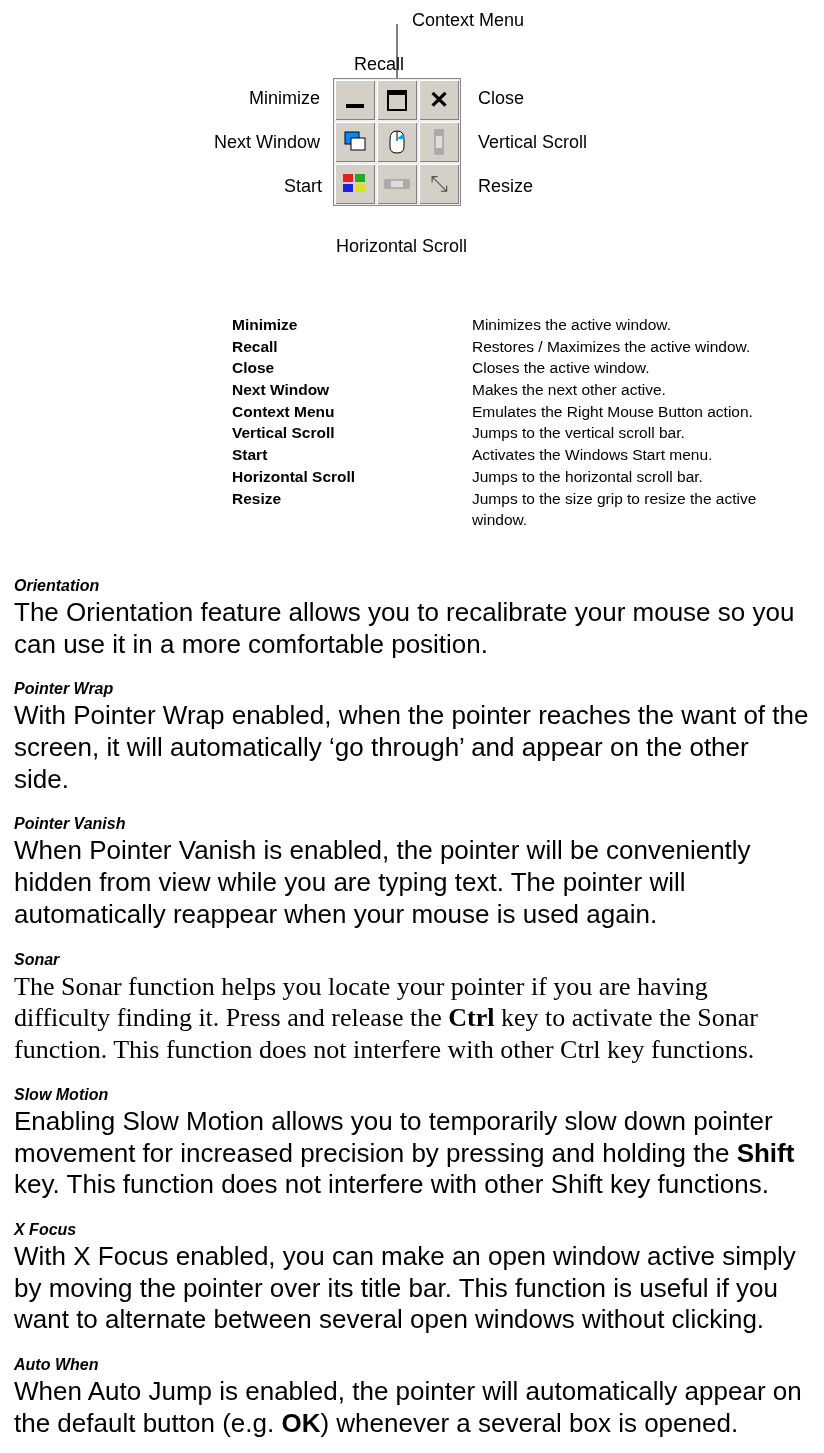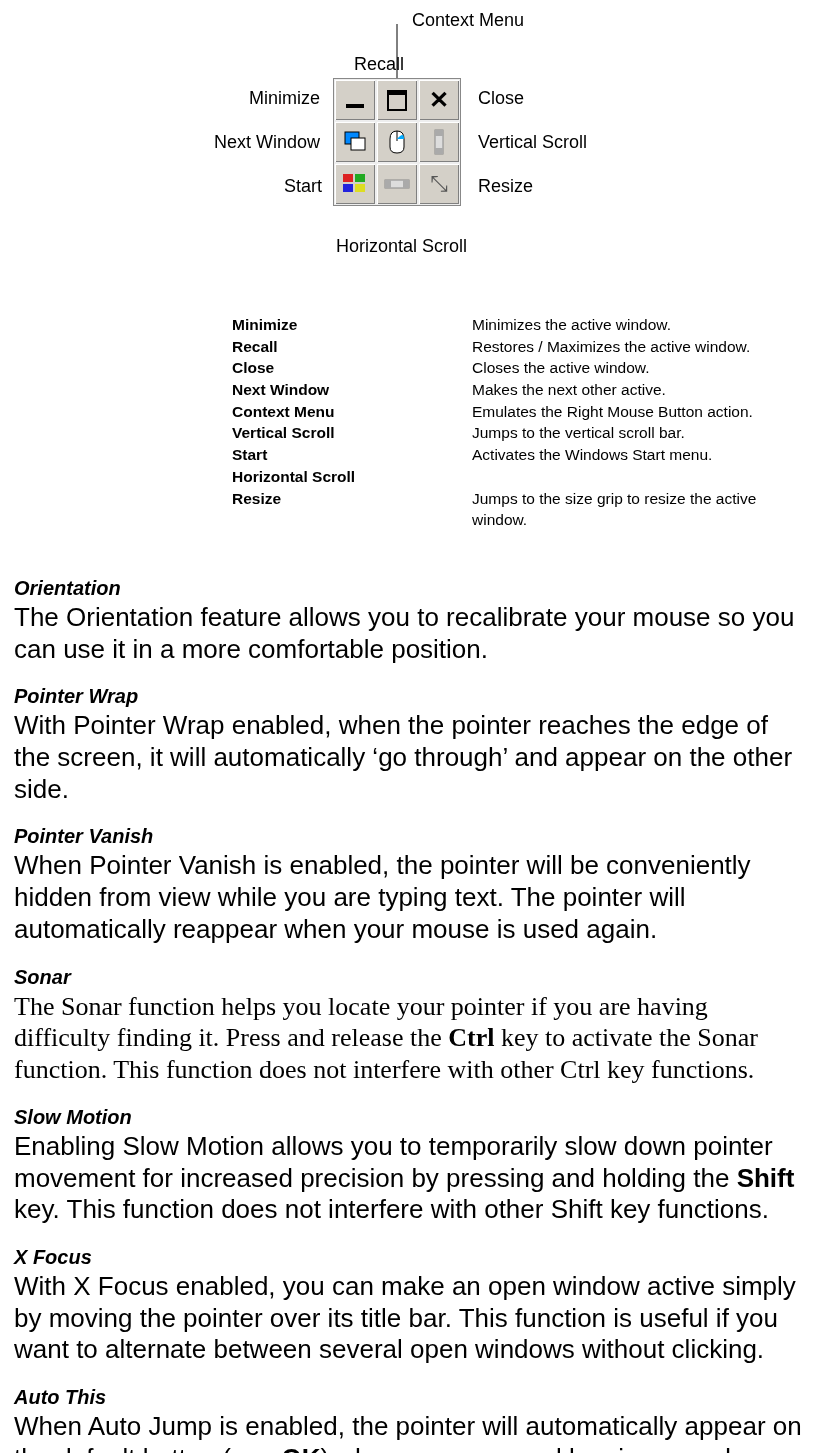--- a/index.html
+++ b/index.html
@@ -57,21 +57,21 @@
       font-size: 15.5px;
       line-height: 1.4;
     }
     .defs-table .row { display: flex; }
     .defs-table .term { width: 228px; font-weight: bold; }
     .defs-table .desc { flex: 1; margin-left: 12px; }
 
     h2 {
       font-style: italic;
       font-weight: bold;
-      font-size: 20px;
+      font-size: 16px;
       margin: 20px 0 2px 0;
     }
     p.body {
       margin: 0 0 0 0;
       font-size: 26px;
       line-height: 1.22;
     }
     .section { margin-bottom: 20px; }
     .serif { font-family: 'Times New Roman', Times, serif; font-size: 19.5px; }
     .footer {
@@ -174,35 +174,36 @@
   <div class="row">
       <div class="term">Vertical Scroll</div>
       <div class="desc">Jumps to the vertical scroll bar.</div>
     </div>
   <div class="row">
       <div class="term">Start</div>
       <div class="desc">Activates the Windows Start menu.</div>
     </div>
   <div class="row">
       <div class="term">Horizontal Scroll</div>
+      <div class="desc">Jumps to the horizontal scroll bar.</div>
     </div>
   <div class="row">
       <div class="term">Resize</div>
       <div class="desc">Jumps to the size grip to resize the active window.</div>
     </div>
 </div>
 
 <div class="section">
   <h2>Orientation</h2>
   <p class="body">The Orientation feature allows you to recalibrate your mouse so you can use it in a more comfortable position.</p>
 </div>
 
 <div class="section">
   <h2>Pointer Wrap</h2>
-  <p class="body">With Pointer Wrap enabled, when the pointer reaches the edge of the screen, it will automatically ‘go through’ and appear on the other side.</p>
+  <p class="body">With Pointer Wrap enabled, when the pointer reaches the want of the screen, it will automatically ‘go through’ and appear on the other side.</p>
 </div>
 
 <div class="section">
   <h2>Pointer Vanish</h2>
   <p class="body">When Pointer Vanish is enabled, the pointer will be conveniently hidden from view while you are typing text.  The pointer will automatically reappear when your mouse is used again.</p>
 </div>
 
 <div class="section">
   <h2>Sonar</h2>
   <p class="body serif"><span>The Sonar function helps you locate your pointer if you are having difficulty finding it.  Press and release the </span><b>Ctrl</b><span> key to activate the Sonar function.  This function does not interfere with other Ctrl key functions.</span></p>
@@ -212,17 +213,17 @@
   <h2>Slow Motion</h2>
   <p class="body"><span>Enabling Slow Motion allows you to temporarily slow down pointer movement for increased precision by pressing and holding the </span><b>Shift</b><span> key.  This function does not interfere with other Shift key functions.</span></p>
 </div>
 
 <div class="section">
   <h2>X Focus</h2>
   <p class="body">With X Focus enabled, you can make an open window active simply by moving the pointer over its title bar.  This function is useful if you want to alternate between several open windows without clicking.</p>
 </div>
 
 <div class="section">
-  <h2>Auto This</h2>
+  <h2>Auto When</h2>
   <p class="body"><span>When Auto Jump is enabled, the pointer will automatically appear on the default button (e.g. </span><b>OK</b><span>) whenever a several box is opened.</span></p>
 </div>
 
 <div class="footer">- 6 -</div>
 
 </body></html>

